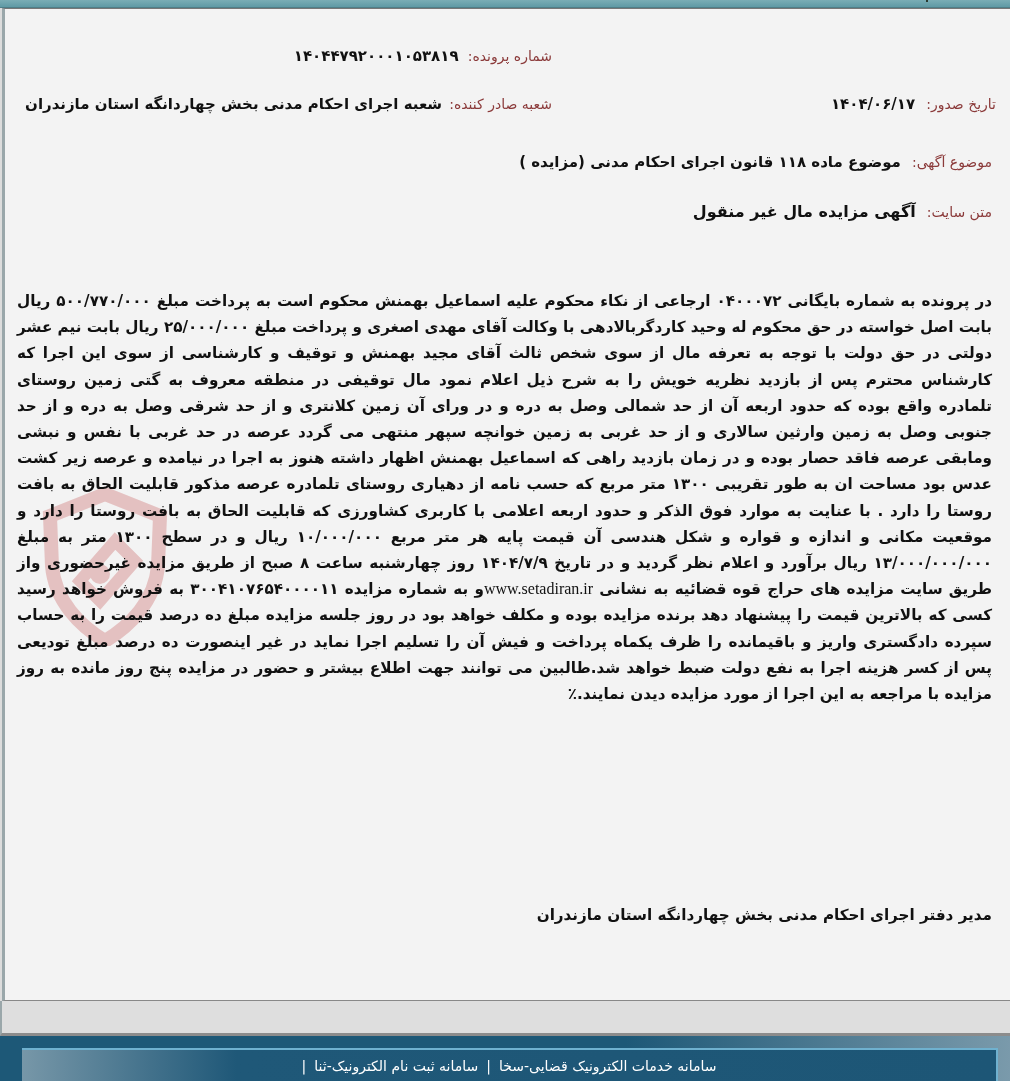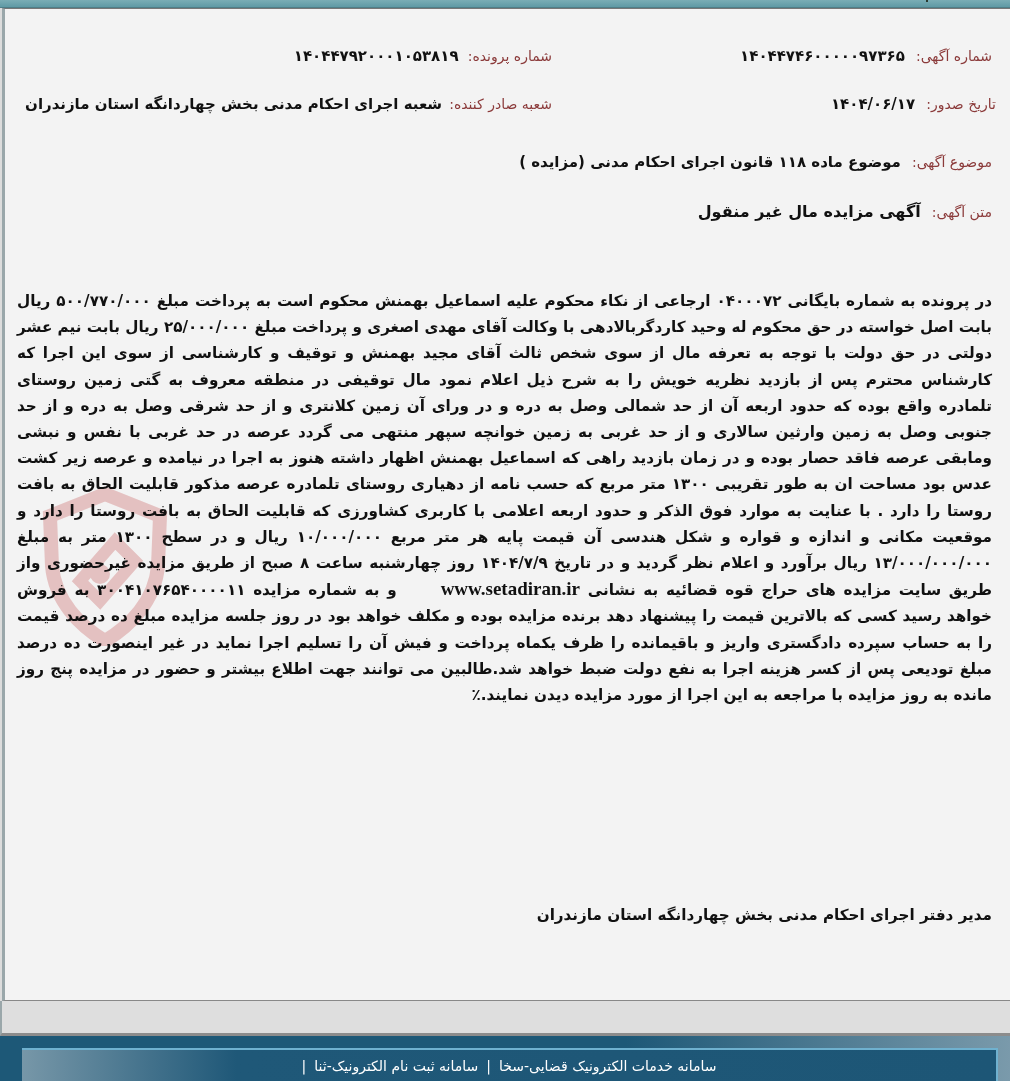--- a/index.html
+++ b/index.html
@@ -98,25 +98,24 @@
       font-weight: bold;
       font-size: 15.2px;
       line-height: 26.2px;
       text-align: justify;
       text-align-last: right;
       color: #111;
       direction: rtl;
     }
     .body-text .url {
       font-family: "Liberation Serif", serif;
-      font-weight: bold;
-      font-size: 19px;
+      font-weight: normal;
+      font-size: 16px;
       direction: ltr;
       unicode-bidi: embed;
-      margin-left: 44px;
     }
     .signature {
       position: absolute;
       right: 18px;
       top: 898px;
       font-weight: bold;
       font-size: 15.2px;
       color: #111;
       white-space: nowrap;
     }
@@ -156,42 +155,38 @@
 <div class="content">
 
   <div class="watermark">
     <svg width="130" height="160" viewBox="0 0 130 160">
       <path d="M65 8 L120 30 L118 80 C115 115 90 140 65 155 C40 140 15 115 12 80 L10 30 Z" fill="none" stroke="#d99a9a" stroke-width="14"></path>
       <path d="M40 95 L75 55 L95 75 L60 115 Z" fill="none" stroke="#d99a9a" stroke-width="12"></path>
       <circle cx="60" cy="88" r="10" fill="#d99a9a"></circle>
     </svg>
   </div>
 
-  <div class="meta-row" style="right:18px; top:38px;">
-    <span class="label">شماره آگهی:</span>
-    <span class="value" style="margin-right:6px;">۱۴۰۴۴۷۴۶۰۰۰۰۰۹۷۳۶۵</span>
-  </div>
   <div class="meta-row" style="right:458px; top:38px;">
     <span class="label">شماره پرونده:</span>
     <span class="value" style="margin-right:4px;">۱۴۰۴۴۷۹۲۰۰۰۱۰۵۳۸۱۹</span>
   </div>
   <div class="meta-row" style="right:14px; top:86px;">
     <span class="label">تاریخ صدور:</span>
     <span class="value" style="margin-right:6px;">۱۴۰۴/۰۶/۱۷</span>
   </div>
   <div class="meta-row" style="right:458px; top:86px;">
     <span class="label">شعبه صادر کننده:</span>
     <span class="value" style="margin-right:2px;">شعبه اجرای احکام مدنی بخش چهاردانگه استان مازندران</span>
   </div>
   <div class="meta-row" style="right:18px; top:144px;">
     <span class="label">موضوع آگهی:</span>
     <span class="value" style="margin-right:6px;">موضوع ماده ۱۱۸ قانون اجرای احکام مدنی (مزایده )</span>
   </div>
   <div class="meta-row" style="right:18px; top:194px;">
-    <span class="label">متن آگهی:</span>
+    <span class="label">متن سایت:</span>
     <span class="value" style="margin-right:6px; font-size:16px;">آگهی  مزایده مال غیر منقول</span>
   </div>
 
   <div class="body-text"><span>در پرونده به شماره بایگانی ۰۴۰۰۰۷۲ ارجاعی از نکاء محکوم علیه اسماعیل بهمنش  محکوم است به پرداخت مبلغ ۵۰۰/۷۷۰/۰۰۰ ریال بابت اصل خواسته در حق محکوم له وحید کاردگربالادهی با وکالت آقای مهدی اصغری و پرداخت مبلغ ۲۵/۰۰۰/۰۰۰ ریال بابت نیم عشر دولتی در حق دولت با توجه به تعرفه مال از سوی شخص ثالث آقای مجید بهمنش و توقیف و کارشناسی از سوی این اجرا که کارشناس محترم پس از بازدید نظریه خویش را به شرح ذیل اعلام نمود مال توقیفی در منطقه معروف به گتی زمین روستای تلمادره واقع بوده که حدود اربعه آن از حد شمالی وصل به دره و در ورای آن زمین کلانتری و از حد شرقی وصل به دره و از حد جنوبی وصل به زمین وارثین سالاری و از حد غربی به زمین خوانچه سپهر منتهی می گردد عرصه در حد غربی با نفس و نبشی ومابقی عرصه فاقد حصار بوده و در زمان بازدید راهی که اسماعیل بهمنش اظهار داشته هنوز به  اجرا در نیامده و عرصه زیر کشت عدس بود مساحت ان به طور تقریبی ۱۳۰۰ متر مربع که حسب نامه از دهیاری روستای تلمادره عرصه مذکور قابلیت الحاق به بافت روستا را دارد . با عنایت به موارد فوق الذکر و حدود اربعه اعلامی  با کاربری کشاورزی که قابلیت الحاق به بافت روستا را دارد و موقعیت مکانی و اندازه و قواره و شکل هندسی آن قیمت پایه هر متر مربع ۱۰/۰۰۰/۰۰۰ ریال و در سطح ۱۳۰۰ متر به مبلغ ۱۳/۰۰۰/۰۰۰/۰۰۰ ریال  برآورد و اعلام نظر گردید و در تاریخ ۱۴۰۴/۷/۹ روز چهارشنبه  ساعت ۸ صبح  از طریق مزایده غیرحضوری واز طریق سایت مزایده های حراج قوه قضائیه به نشانی  </span><span class="url">www.setadiran.ir</span><span>و به شماره مزایده ۳۰۰۴۱۰۷۶۵۴۰۰۰۰۱۱ به فروش خواهد رسید کسی که بالاترین قیمت را پیشنهاد دهد برنده مزایده بوده و مکلف خواهد بود در روز جلسه مزایده مبلغ ده درصد قیمت را به حساب سپرده دادگستری واریز و باقیمانده را ظرف یکماه پرداخت و فیش آن را تسلیم اجرا نماید در غیر اینصورت ده درصد مبلغ تودیعی پس از کسر هزینه اجرا به نفع دولت ضبط خواهد شد.طالبین می توانند جهت اطلاع بیشتر و حضور در مزایده پنج روز مانده به روز مزایده با مراجعه به این اجرا از مورد مزایده دیدن نمایند.٪</span></div>
 
   <div class="signature">مدیر دفتر اجرای  احکام مدنی  بخش چهاردانگه استان مازندران</div>
 </div>
 
 <div class="gray-band"></div>
 

